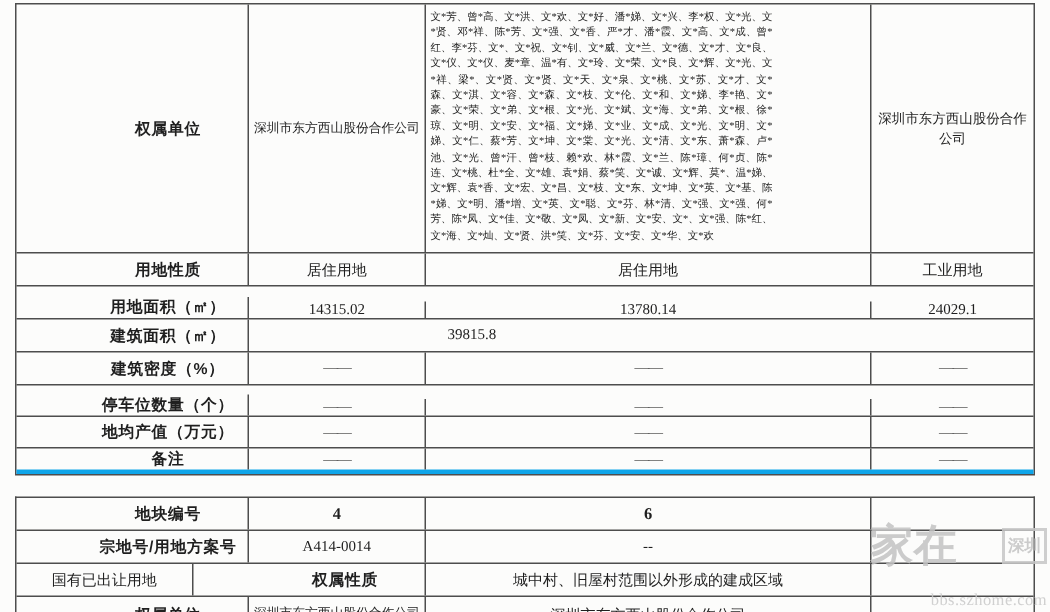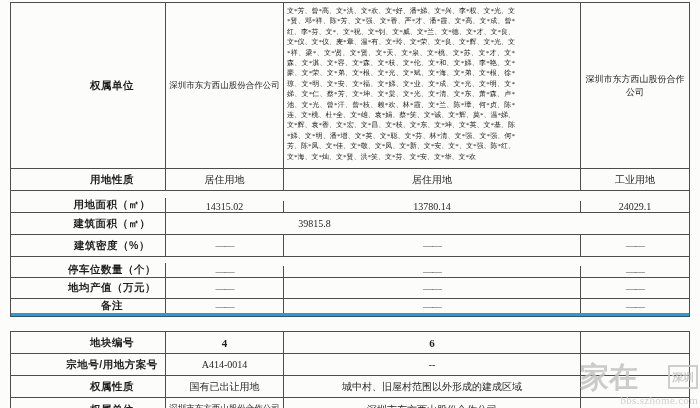--- a/index.html
+++ b/index.html
@@ -59,21 +59,21 @@
     position:absolute; right:2px; bottom:2px; width:118px;
     color:#c3c3c3; opacity:0.85; pointer-events:none; text-align:right;
     font-family:"Liberation Serif","DejaVu Serif",serif;
   }
   .wm-top{ display:flex; align-items:center; justify-content:space-between; gap:15px; }
   .wm-big{ font-size:29px; font-weight:bold; line-height:30px; }
   .wm-box{
     font-size:11px; font-weight:bold; border:2px solid #c7c7c7;
     padding:3px 2px; line-height:14px;
   }
-  .wm-url{ font-size:11px; letter-spacing:0.3px; margin-top:2px; color:#c9c9c9; }
+  .wm-url{ font-size:11px; letter-spacing:0.3px; margin-top:15px; color:#c9c9c9; }
 </style>
 </head>
 <body>
 
 <div class="page">
 
   <div class="tbl tbl1">
 
     <div class="tr">
       <div class="td c0">
@@ -217,25 +217,25 @@
         </div>
       <div class="td c2">
           <span class="cell-text">--</span>
         </div>
       <div class="td c3">
           <span class="cell-text"></span>
         </div>
     </div>
 
     <div class="tr">
+      <div class="td c1 num">
+          <span class="cell-text">国有已出让用地</span>
+        </div>
       <div class="td c0">
           <span class="cell-text">权属性质</span>
-        </div>
-      <div class="td c1 num">
-          <span class="cell-text">国有已出让用地</span>
         </div>
       <div class="td c2">
           <span class="cell-text">城中村、旧屋村范围以外形成的建成区域</span>
         </div>
       <div class="td c3">
           <span class="cell-text"></span>
         </div>
     </div>
 
     <div class="tr">

